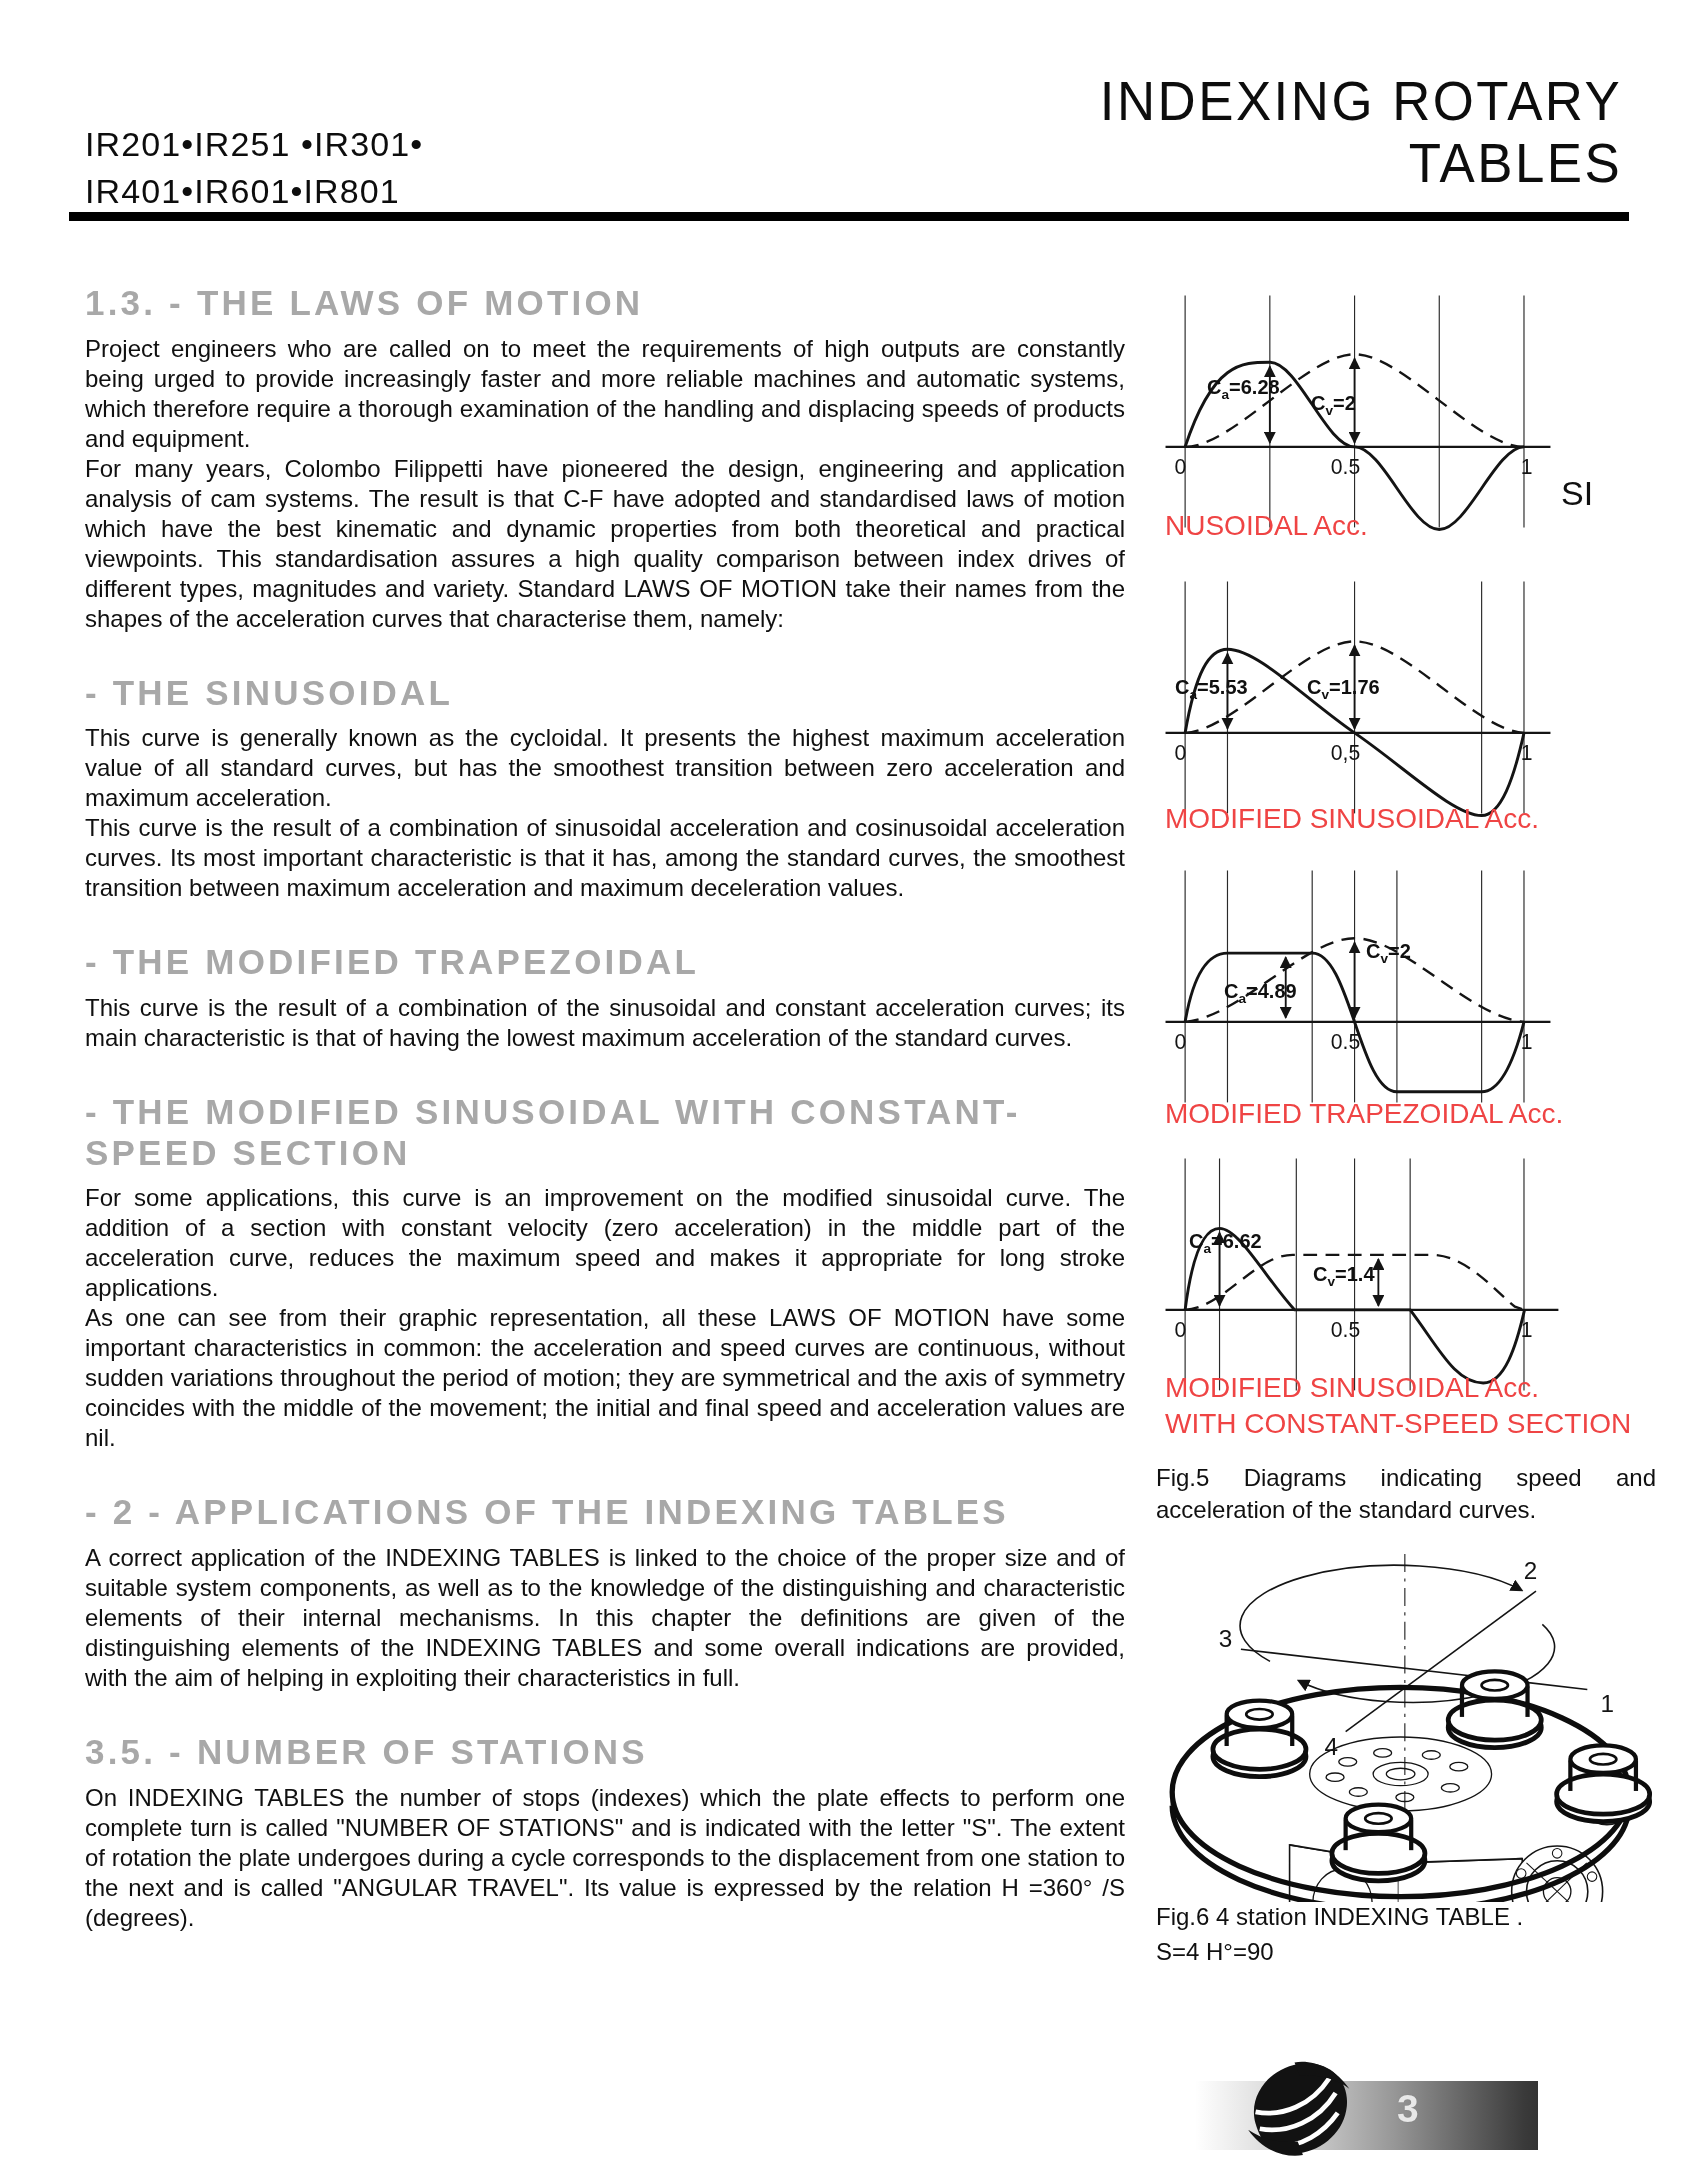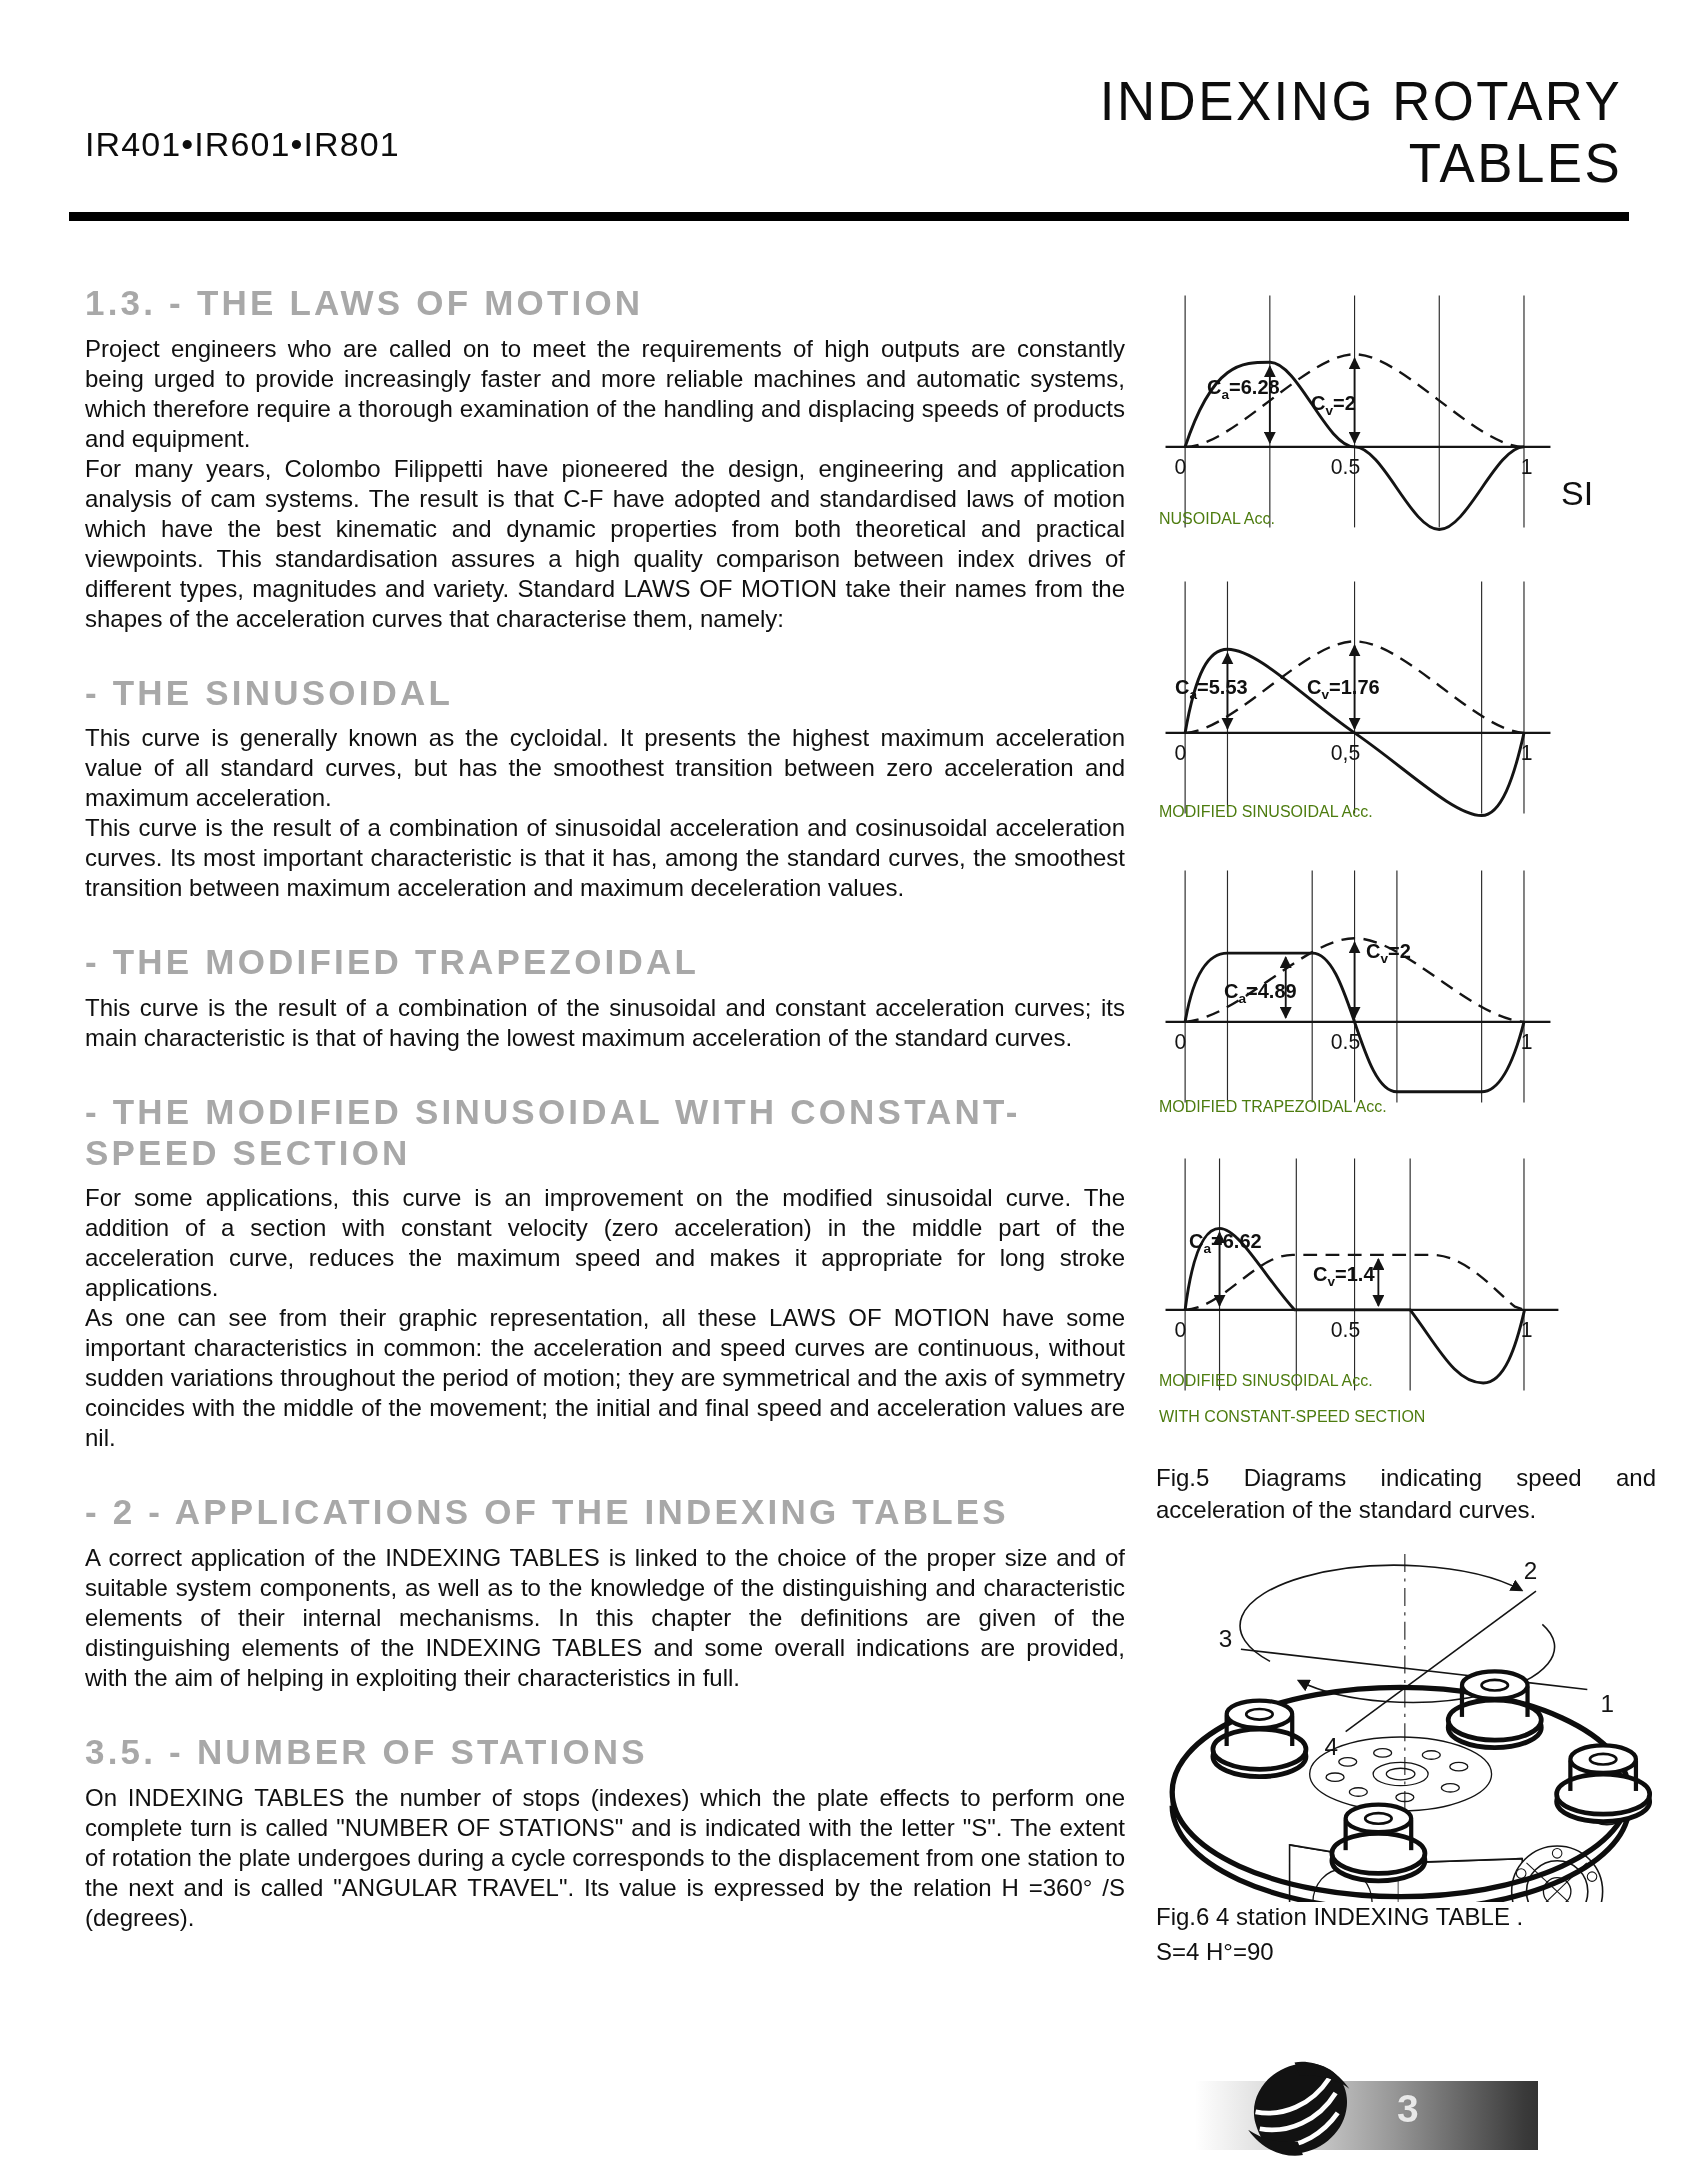--- a/index.html
+++ b/index.html
@@ -19,21 +19,21 @@
   .sec-h{font-weight:bold;color:#a8a8a8;font-size:35px;line-height:41px;letter-spacing:3.2px;margin:38px 0 10.6px 0;}
   .sec-h.first{margin-top:0;}
   .body-p{font-size:24px;line-height:30px;text-align:justify;margin:0;color:#101010;}
   .body-p + .body-p{}
   .body-p.p-cont{margin-top:0;}
 
   
   .col-right{left:1156px;top:0;width:529px;height:2172px;}
   .fig{position:absolute;left:0;width:503px;}
   .plot{display:block;}
-  .fig-cap{position:absolute;left:3px;font-size:16px;color:#4d7c0f;white-space:nowrap;}
+  .fig-cap{position:absolute;left:9px;font-size:28px;color:#ef4444;white-space:nowrap;}
   .cap-right{position:absolute;font-size:34px;color:#101010;}
   .ann{position:absolute;font-size:20px;font-weight:bold;color:#101010;white-space:nowrap;}
   .ann sub{font-size:68%;}
   .fig5cap{position:absolute;left:0;top:1462px;width:500px;font-size:24px;line-height:32px;text-align:justify;color:#101010;}
   .fig6cap1{position:absolute;left:0;top:1903px;font-size:24px;color:#101010;white-space:nowrap;}
   .fig6cap2{position:absolute;left:0;top:1938px;font-size:24px;color:#101010;white-space:nowrap;}
 
   
   .pagebar{left:1195px;top:2081px;width:343px;height:69px;
     background:linear-gradient(to right,#ffffff 0%,#ececec 12%,#c2c2c2 38%,#979797 58%,#666666 78%,#3a3a3a 96%,#343434 100%);}
@@ -41,20 +41,21 @@
   .logo{left:1245px;top:2055px;}
 
   svg text{font-family:"Liberation Sans",sans-serif;fill:#141414;}
 </style>
 </head>
 <body>
 
 <div>
 
   <div class="abs models">
+    <div>IR201•IR251 •IR301•</div>
     <div>IR401•IR601•IR801</div>
   </div>
   <div class="abs big-title">
     <div>INDEXING ROTARY</div>
     <div>TABLES</div>
   </div>
   <div class="abs head-rule"></div>
 
   <div class="abs col-left">
     <div class="sec-h first">1.3. - THE LAWS OF MOTION</div>

